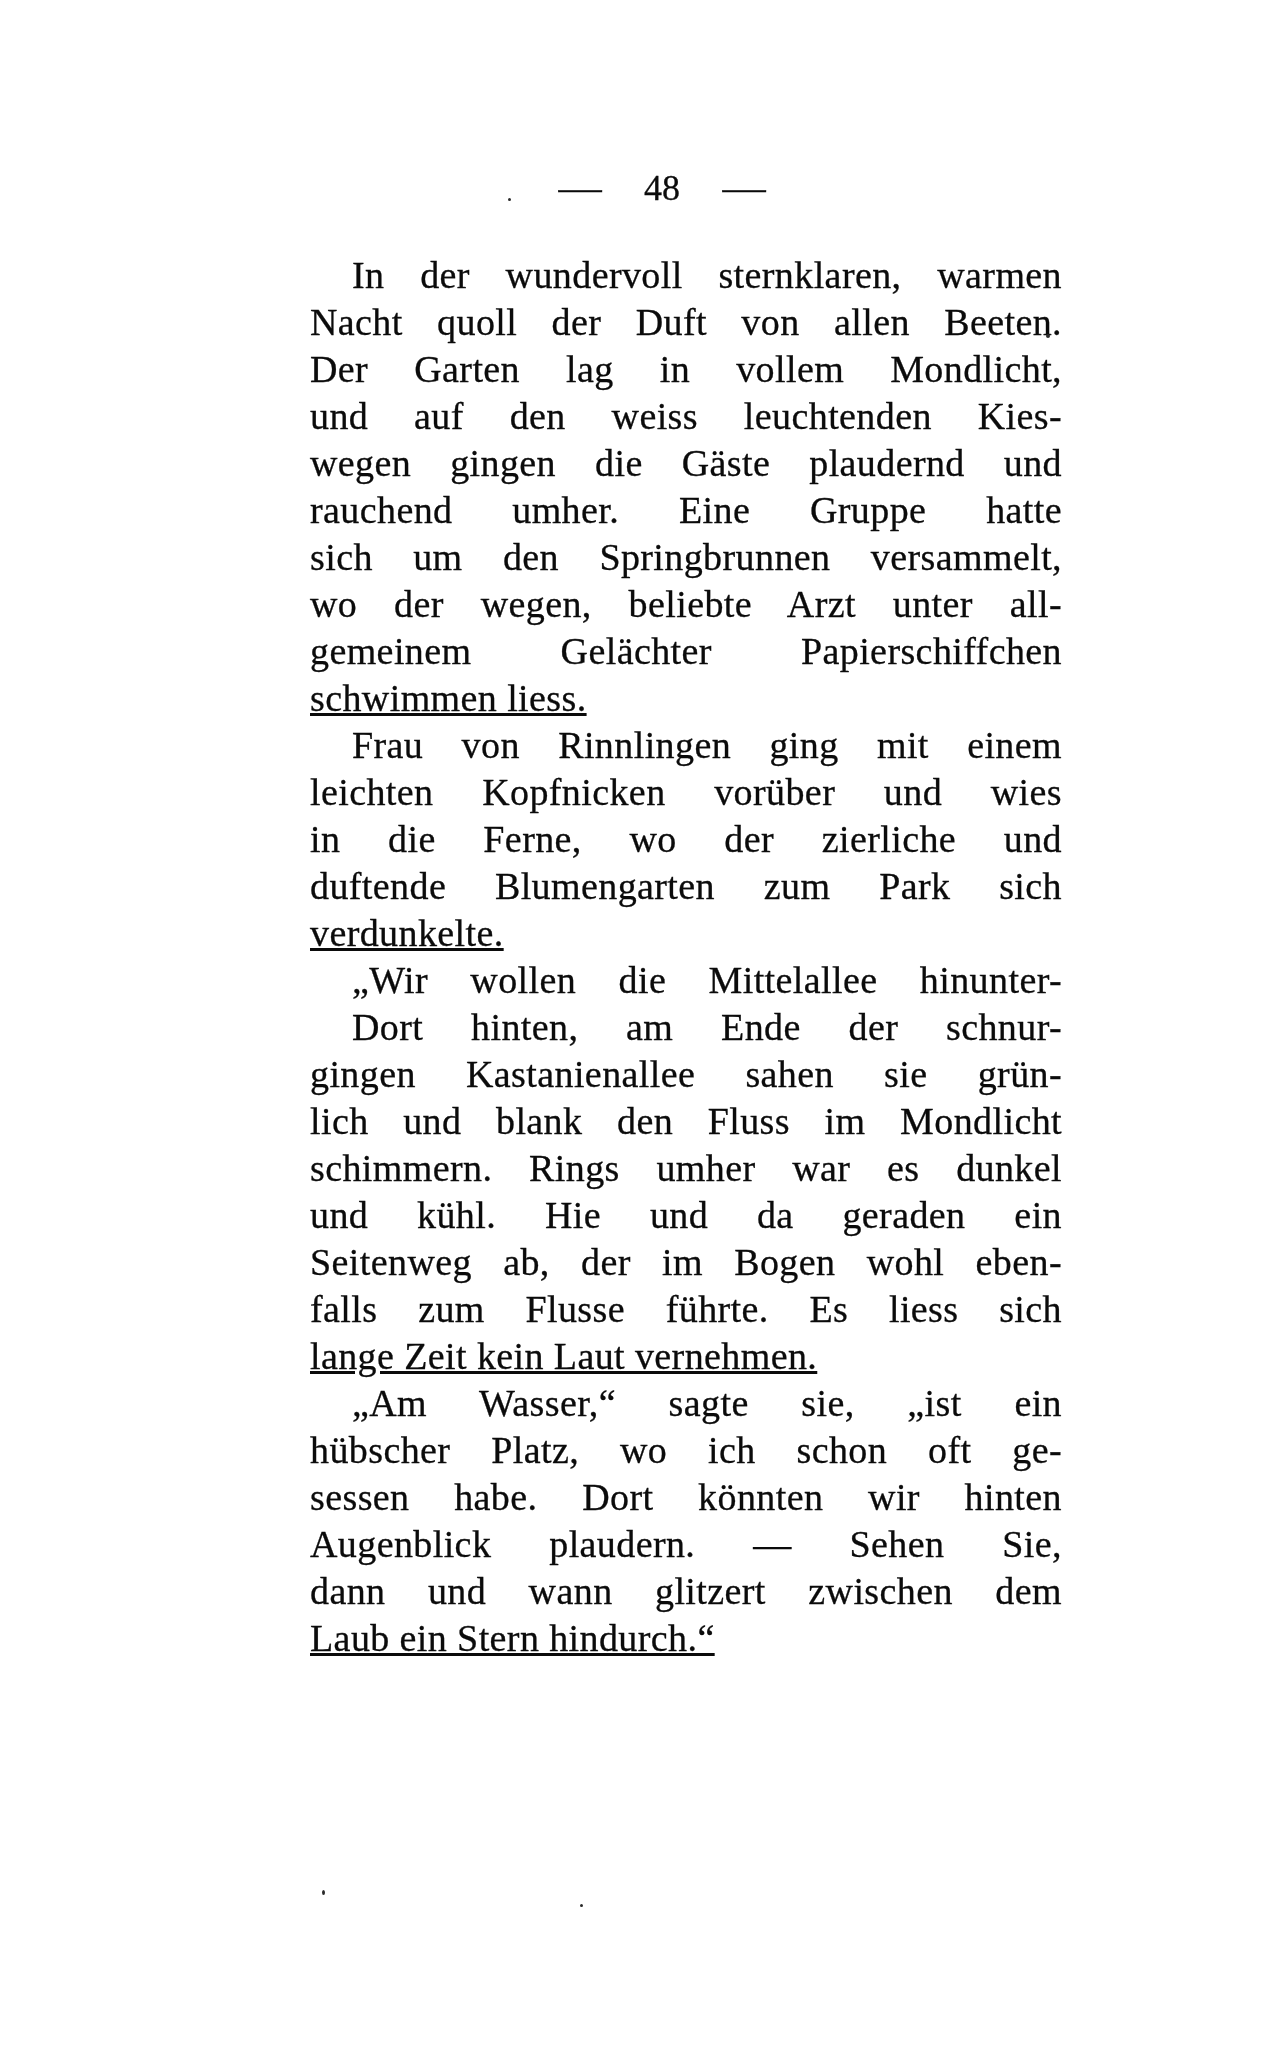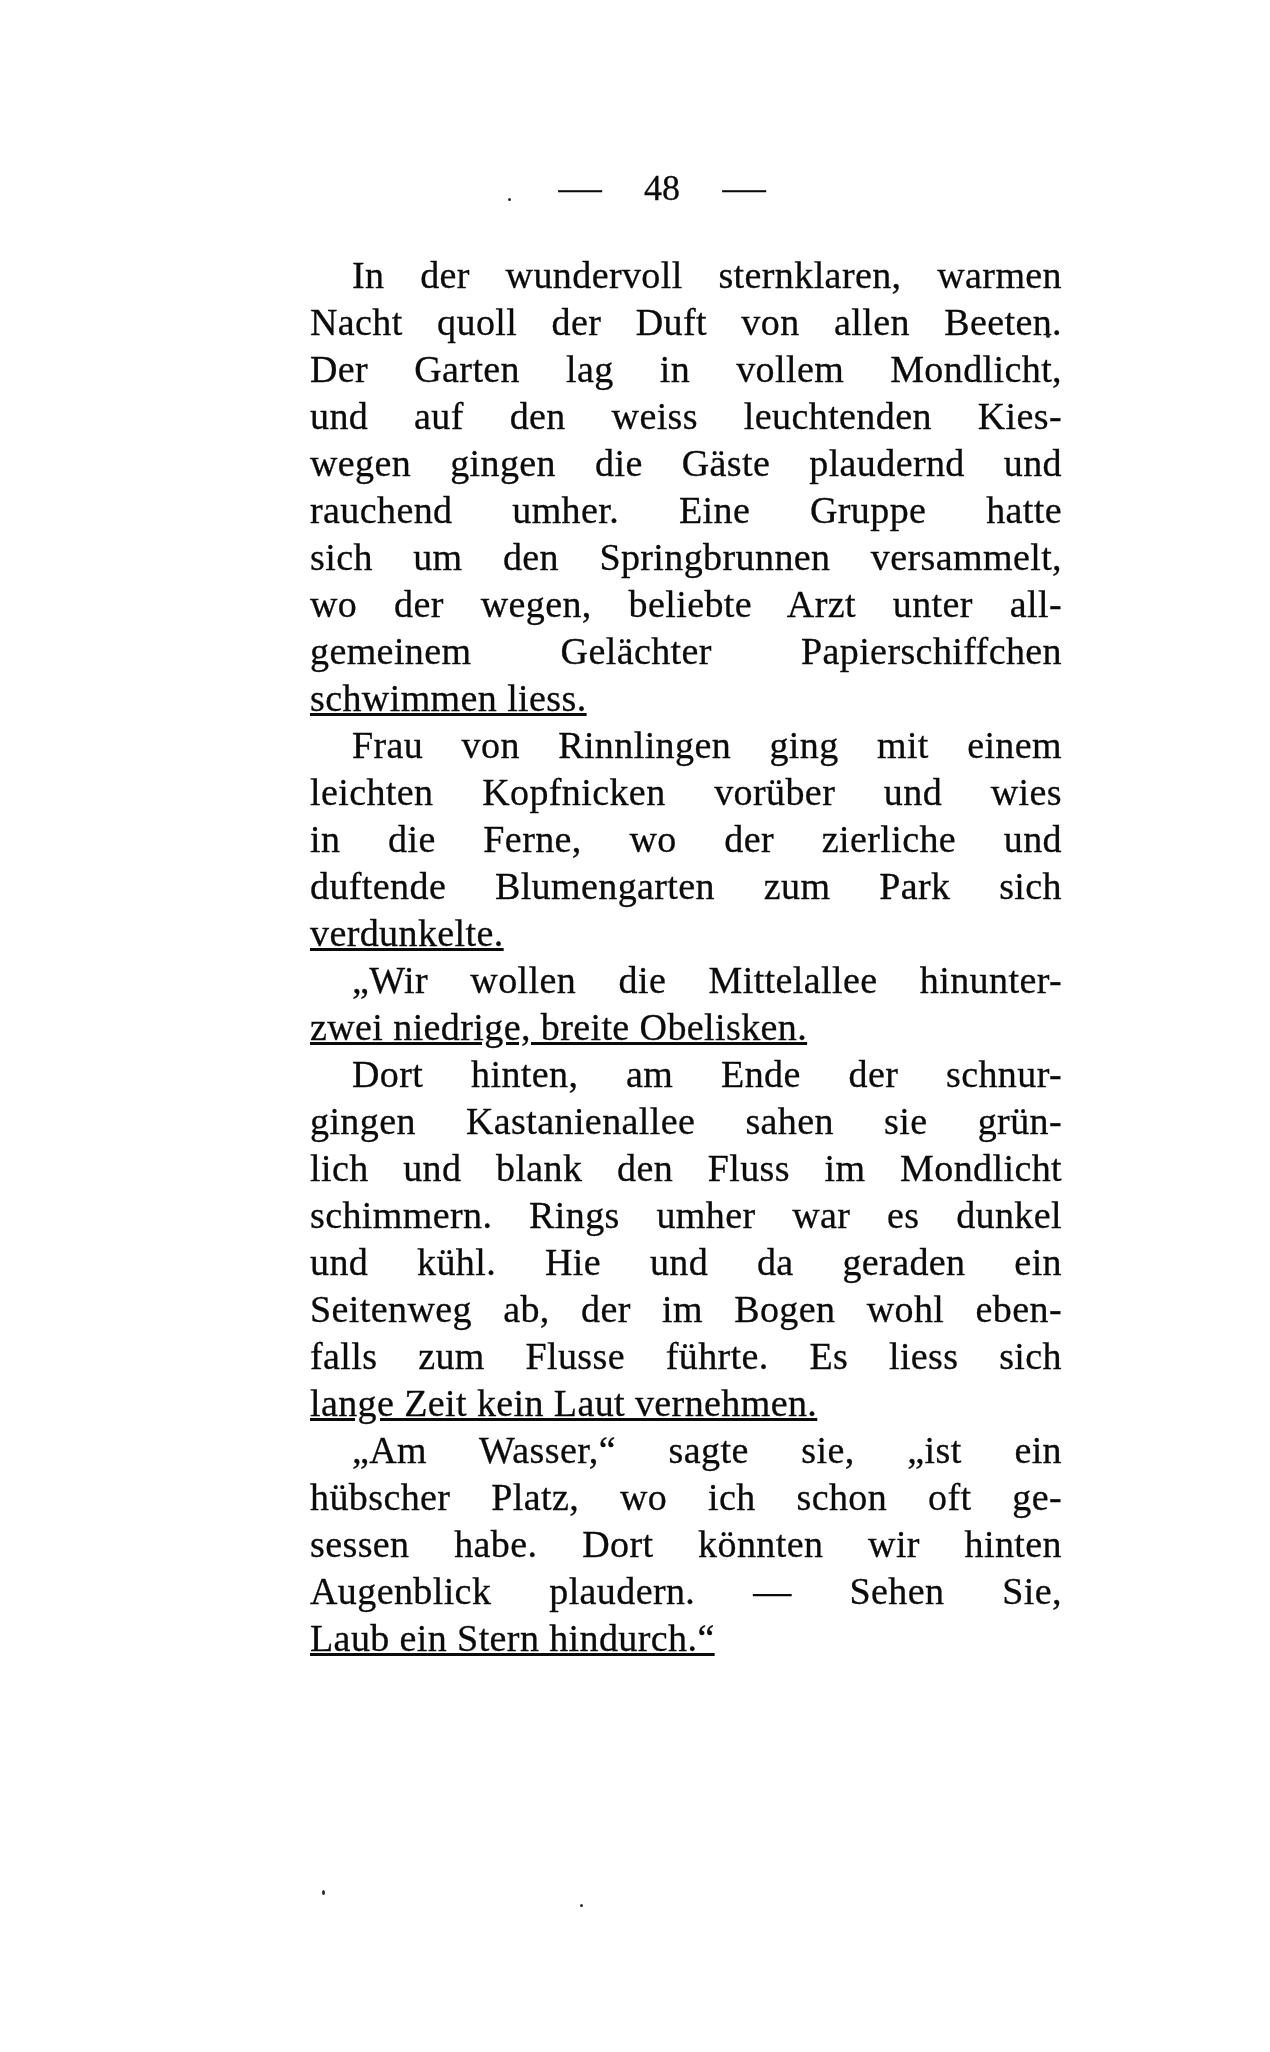--- a/index.html
+++ b/index.html
@@ -92,39 +92,39 @@
     <div class="para">
       <div class="line indent">Frau von Rinnlingen ging mit einem</div>
       <div class="line">leichten Kopfnicken vorüber und wies</div>
       <div class="line">in die Ferne, wo der zierliche und</div>
       <div class="line">duftende Blumengarten zum Park sich</div>
       <div class="line last">verdunkelte.</div>
     </div>
 
     <div class="para">
       <div class="line indent">„Wir wollen die Mittelallee hinunter-</div>
-      <div class="line last">zwei niedrige, breite Obelisken.</div>
     </div>
 
     <div class="para">
       <div class="line indent">Dort hinten, am Ende der schnur-</div>
       <div class="line">gingen Kastanienallee sahen sie grün-</div>
       <div class="line">lich und blank den Fluss im Mondlicht</div>
       <div class="line">schimmern. Rings umher war es dunkel</div>
       <div class="line">und kühl. Hie und da geraden ein</div>
       <div class="line">Seitenweg ab, der im Bogen wohl eben-</div>
       <div class="line">falls zum Flusse führte. Es liess sich</div>
       <div class="line last">lange Zeit kein Laut vernehmen.</div>
     </div>
 
     <div class="para">
       <div class="line indent">„Am Wasser,“ sagte sie, „ist ein</div>
       <div class="line">hübscher Platz, wo ich schon oft ge-</div>
       <div class="line">sessen habe. Dort könnten wir hinten</div>
       <div class="line">Augenblick plaudern. — Sehen Sie,</div>
+      <div class="line">dann und wann glitzert zwischen dem</div>
       <div class="line last">Laub ein Stern hindurch.“</div>
     </div>
 
   </div>
 
   <div class="speck s1"></div>
   <div class="speck s2"></div>
   <div class="speck s3"></div>
   <div class="speck s4"></div>
 

